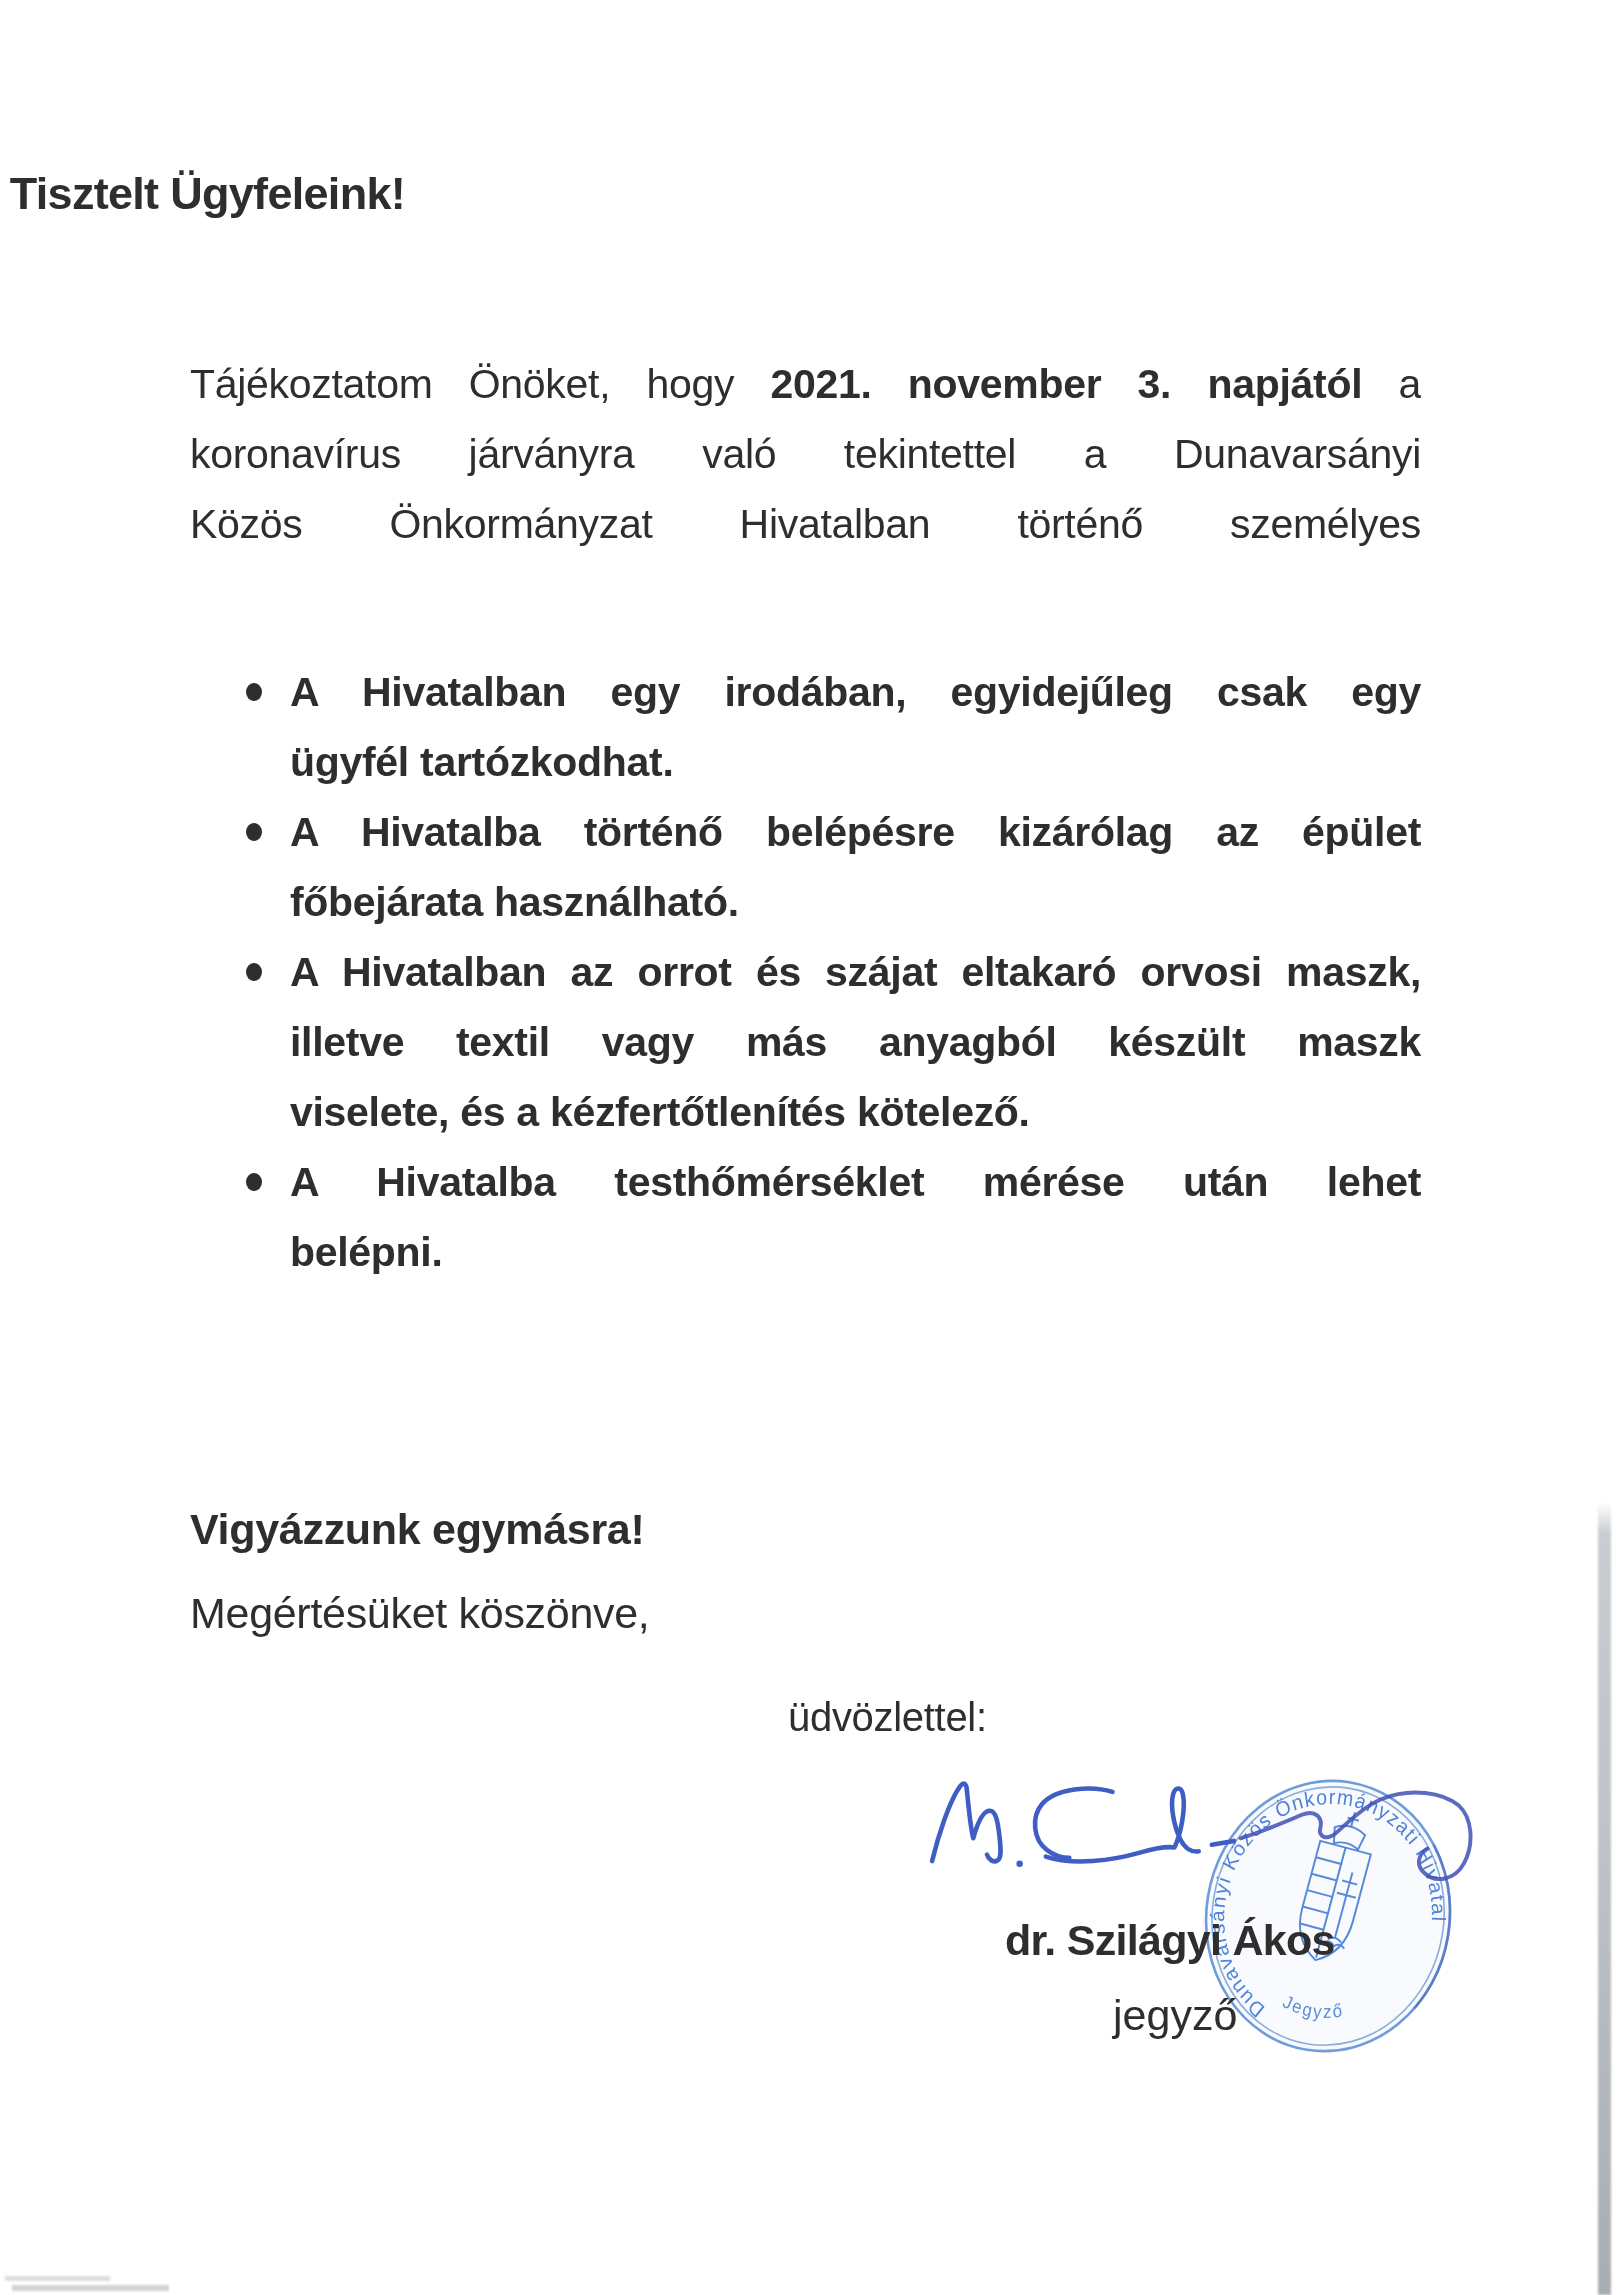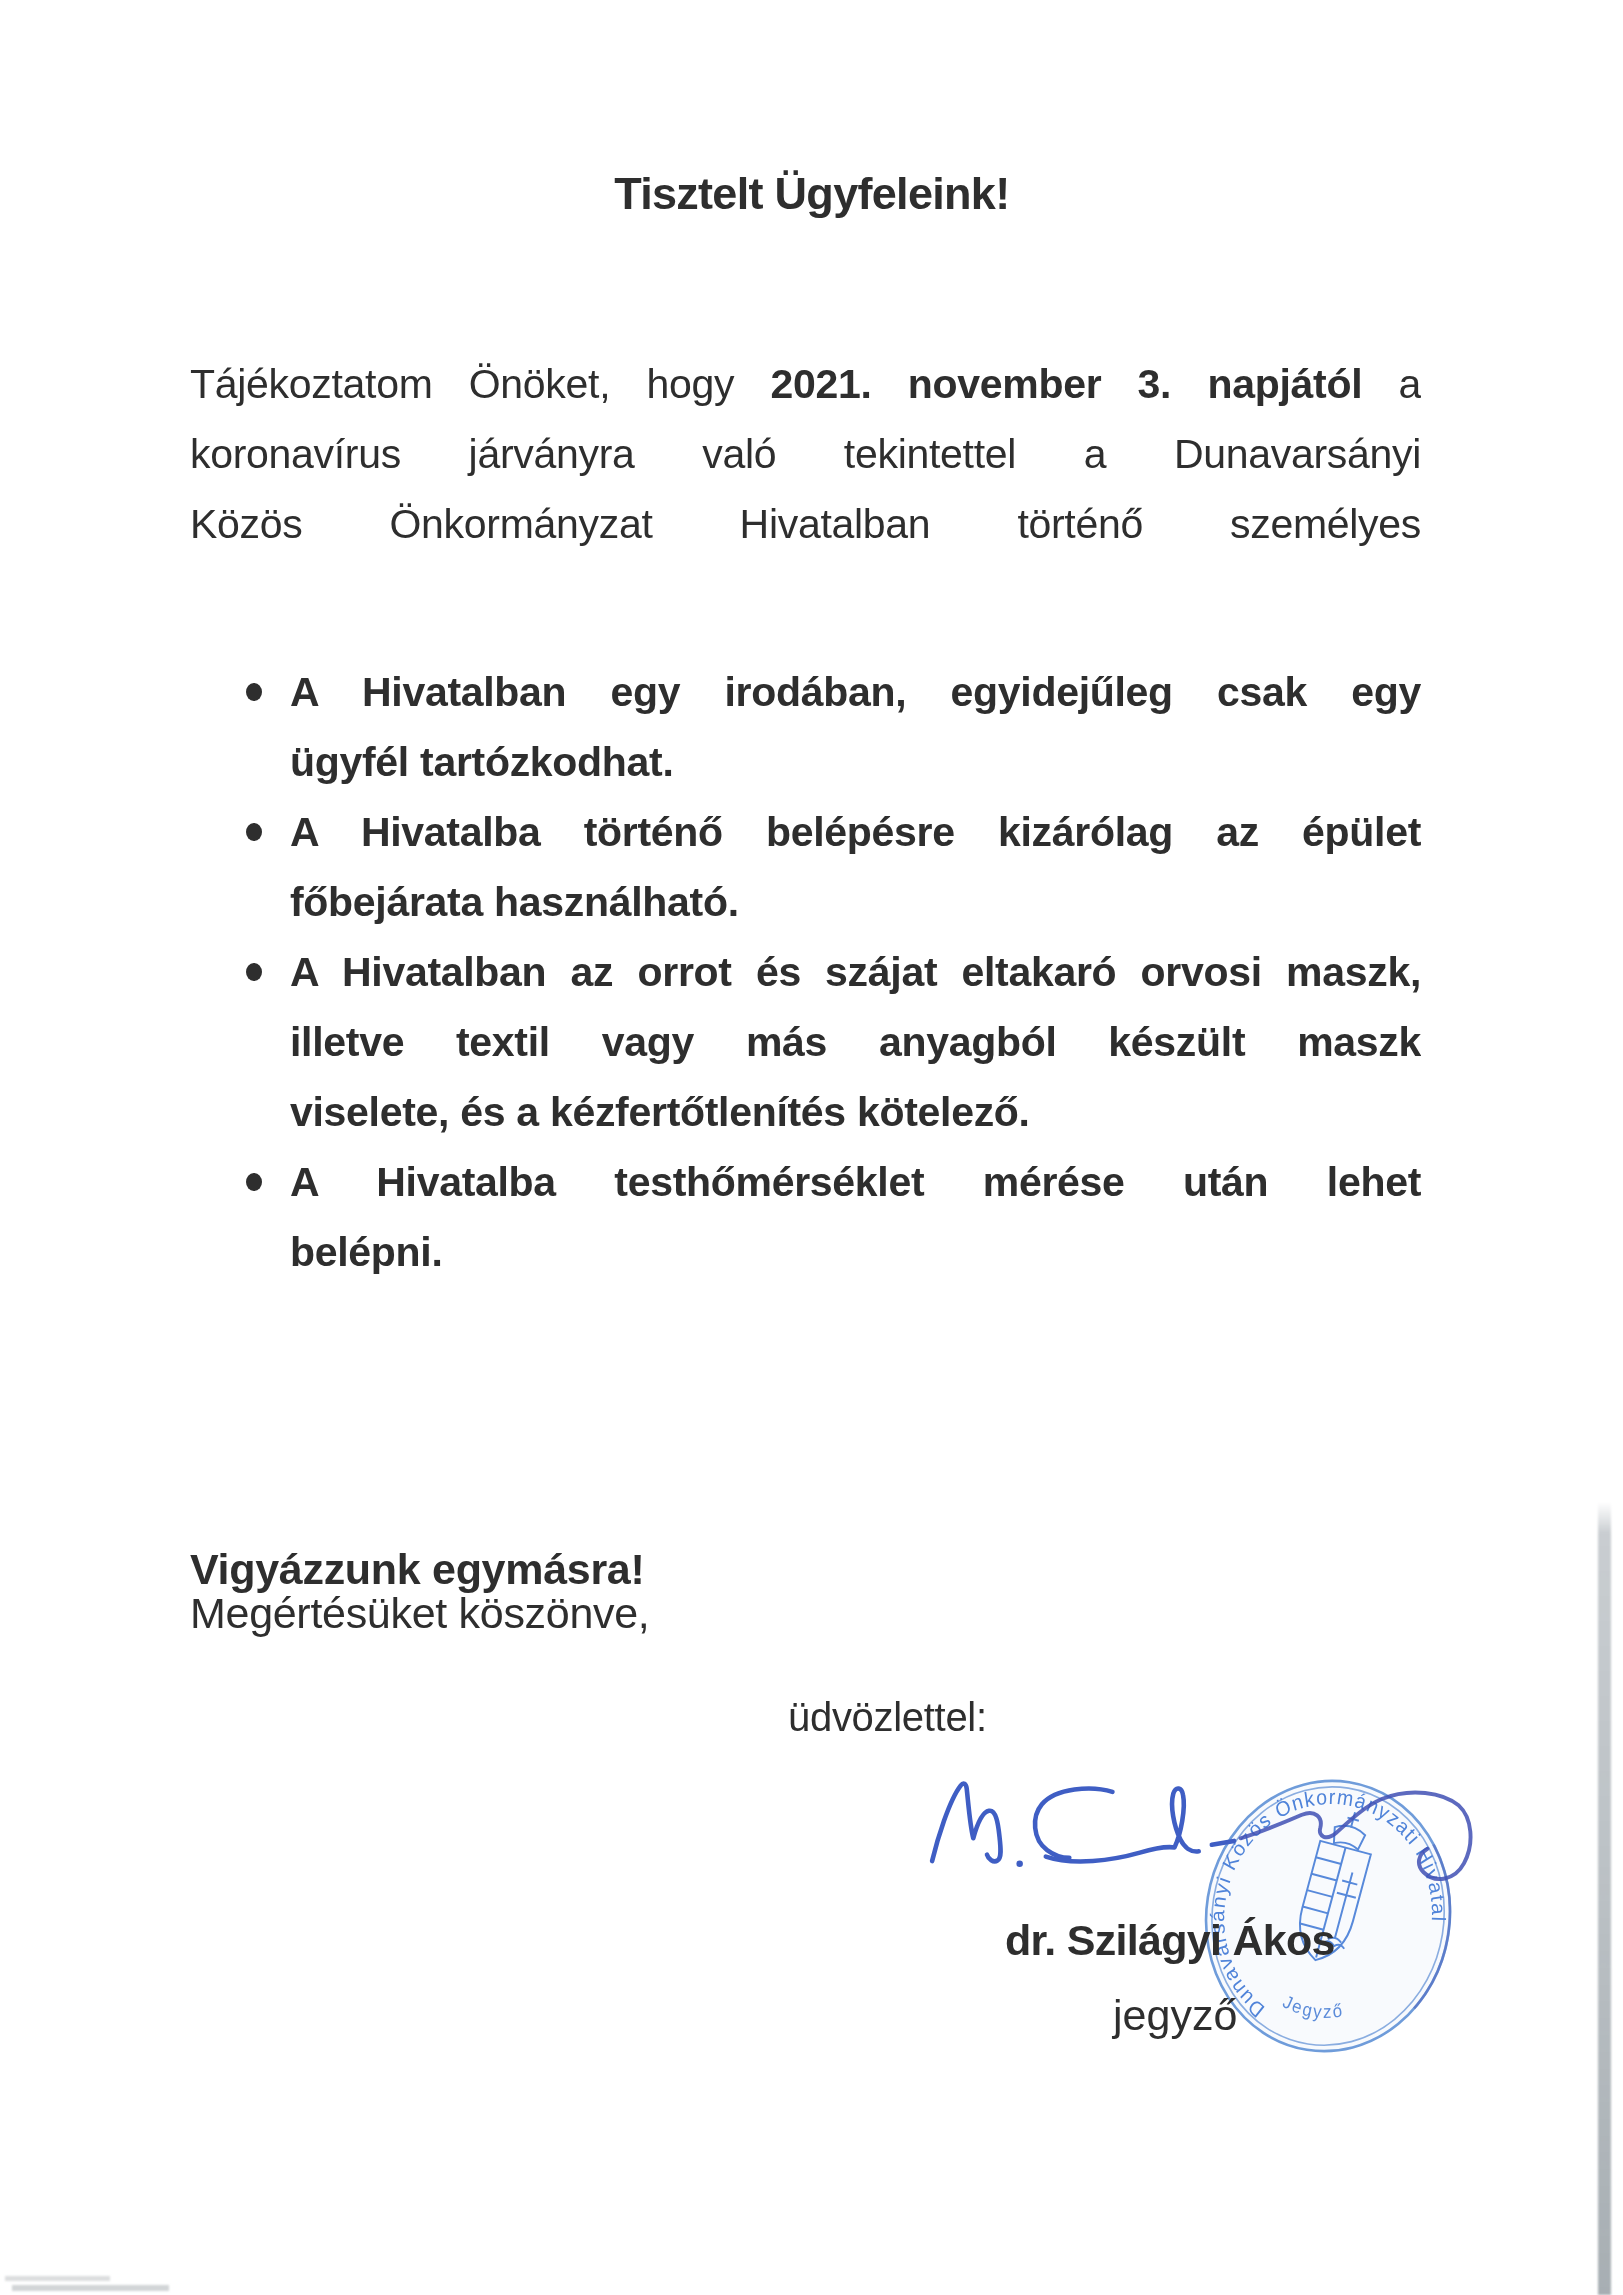--- a/index.html
+++ b/index.html
@@ -3,38 +3,38 @@
 <meta charset="utf-8">
 <style>
   html,body { margin:0; padding:0; background:#ffffff; }
   .page {
     position:relative; width:1623px; height:2295px; background:#ffffff;
     font-family:"Liberation Sans","DejaVu Sans",sans-serif;
     color:#2e2e2e; overflow:hidden;
   }
   .title {
     position:absolute; top:168px; left:9.8px; width:1604px;
-    text-align:center; font-size:45px; font-weight:bold; letter-spacing:-0.7px;
+    text-align:left; font-size:45px; font-weight:bold; letter-spacing:-0.7px;
   }
   .intro {
     position:absolute; left:190px; top:349px; width:1231px;
     font-size:41px; letter-spacing:-0.3px;
   }
   .line { line-height:70px; height:70px; overflow:hidden;
     text-align:justify; text-align-last:justify; }
   .line.last { text-align-last:left; }
   .bullets { position:absolute; left:190px; top:657px; width:1231px;
     font-size:41px; font-weight:bold; letter-spacing:-0.3px; }
   .bullet-item { position:relative; padding-left:100px; }
   .bullet-dot {
     position:absolute; left:56px; top:26px; width:15.7px; height:18.3px;
     border-radius:50%; background:#2e2e2e;
   }
   .closing-line { position:absolute; left:190px; font-size:43px; letter-spacing:-0.3px; }
-  .slogan { top:1505px; font-weight:bold;margin-top:40px; }
+  .slogan { top:1505px; font-weight:bold; }
   .thanks { top:1589px; }
   .regards { position:absolute; left:788px; top:1695px; font-size:40px; letter-spacing:-0.3px;text-align:center; }
   .signer-name {
     position:absolute; left:1005px; top:1897px; width:458px;
     font-size:43px; font-weight:bold; letter-spacing:-0.7px; z-index:3;margin-top:19px;
   }
   .signer-role {
     position:absolute; left:1113px; top:1991px; font-size:43px; z-index:3;
   }
   .stamp-svg { position:absolute; left:1178px; top:1761px; z-index:2; }

